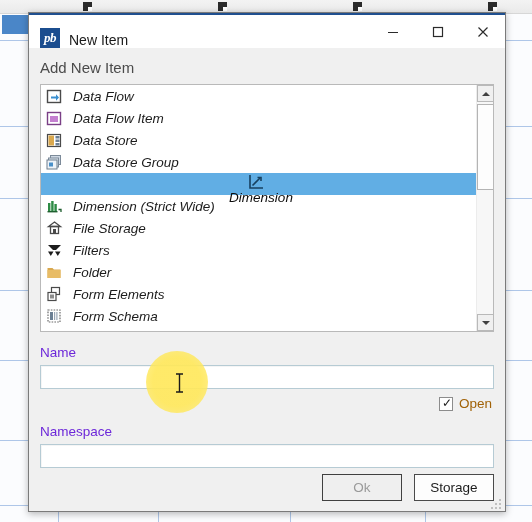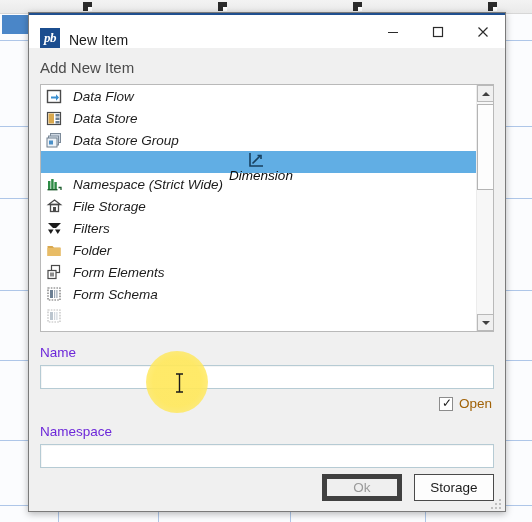--- a/index.html
+++ b/index.html
@@ -194,21 +194,21 @@
   
   .footer {
     position: absolute; right: 11px; bottom: 12px;
     display: flex; gap: 12px;
   }
   .btn {
     width: 80px; height: 27px;
     font-size: 13.5px;
     display: flex; align-items: center; justify-content: center;
     background: #efefef;
-    border: 5px solid #404040;
+    border: 1px solid #404040;
     color: #9a9a9a;
   }
   .btn.enabled {
     background: #fdfdfd;
     border: 1px solid #4a4a4a;
     color: #1c1c1c;
   }
   .grip {
     position: absolute; right: 3px; bottom: 3px;
     width: 12px; height: 12px;
@@ -289,20 +289,27 @@
       <div class="listscroll" id="list-host">
           <div class="litem">
             <span class="ico"><svg width="17" height="17" viewBox="0 0 17 17">
                 <rect x="1.5" y="2.5" width="13" height="12" fill="#fff" stroke="#4a4a4a" stroke-width="1.4"></rect>
                 <path d="M5 8.5 h5 v-2.2 l3 3.2 -3 3.2 v-2.2 h-5 z" fill="#3a8fd0"></path>
               </svg></span>
             <span class="lbl">Data Flow</span>
           </div>
           <div class="litem">
             <span class="ico"><svg width="17" height="17" viewBox="0 0 17 17">
+                <rect x="1.5" y="2.5" width="13" height="12" fill="#fff" stroke="#7a3f86" stroke-width="1.4"></rect>
+                <rect x="4" y="6" width="8" height="6" fill="#c47fd0"></rect>
+              </svg></span>
+            <span class="lbl">Data Flow Item</span>
+          </div>
+          <div class="litem">
+            <span class="ico"><svg width="17" height="17" viewBox="0 0 17 17">
                 <rect x="1.5" y="2.5" width="13" height="12" fill="#fff" stroke="#4a4a4a" stroke-width="1.2"></rect>
                 <rect x="2.5" y="3.5" width="5.5" height="10" fill="#d9a84e"></rect>
                 <rect x="9.5" y="4" width="4" height="2.5" fill="#6b7f93"></rect>
                 <rect x="9.5" y="7.5" width="4" height="2.5" fill="#6b7f93"></rect>
                 <rect x="9.5" y="11" width="4" height="2.5" fill="#6b7f93"></rect>
               </svg></span>
             <span class="lbl">Data Store</span>
           </div>
           <div class="litem">
             <span class="ico"><svg width="17" height="17" viewBox="0 0 17 17">
@@ -322,21 +329,21 @@
             <span class="lbl">Dimension</span>
           </div>
           <div class="litem">
             <span class="ico"><svg width="17" height="17" viewBox="0 0 17 17">
                 <rect x="2" y="5" width="2.4" height="8" fill="#2e8b45"></rect>
                 <rect x="5.2" y="3" width="2.4" height="10" fill="#2e8b45"></rect>
                 <rect x="8.4" y="6" width="2.4" height="7" fill="#2e8b45"></rect>
                 <rect x="1.5" y="13" width="10" height="1.4" fill="#1f5e2f"></rect>
                 <path d="M12.5 11.5 h2.5 v2.5" stroke="#1f5e2f" stroke-width="1.3" fill="none"></path>
               </svg></span>
-            <span class="lbl">Namespace (Strict Wide)</span>
+            <span class="lbl">Dimension (Strict Wide)</span>
           </div>
           <div class="litem">
             <span class="ico"><svg width="17" height="17" viewBox="0 0 17 17">
                 <path d="M8.5 2 L14.5 6.5 H2.5 Z" fill="none" stroke="#4a4a4a" stroke-width="1.3"></path>
                 <rect x="4.5" y="6.5" width="8" height="7" fill="none" stroke="#4a4a4a" stroke-width="1.3"></rect>
                 <rect x="7" y="9" width="3" height="4.5" fill="#4a4a4a"></rect>
               </svg></span>
             <span class="lbl">File Storage</span>
           </div>
           <div class="litem">

